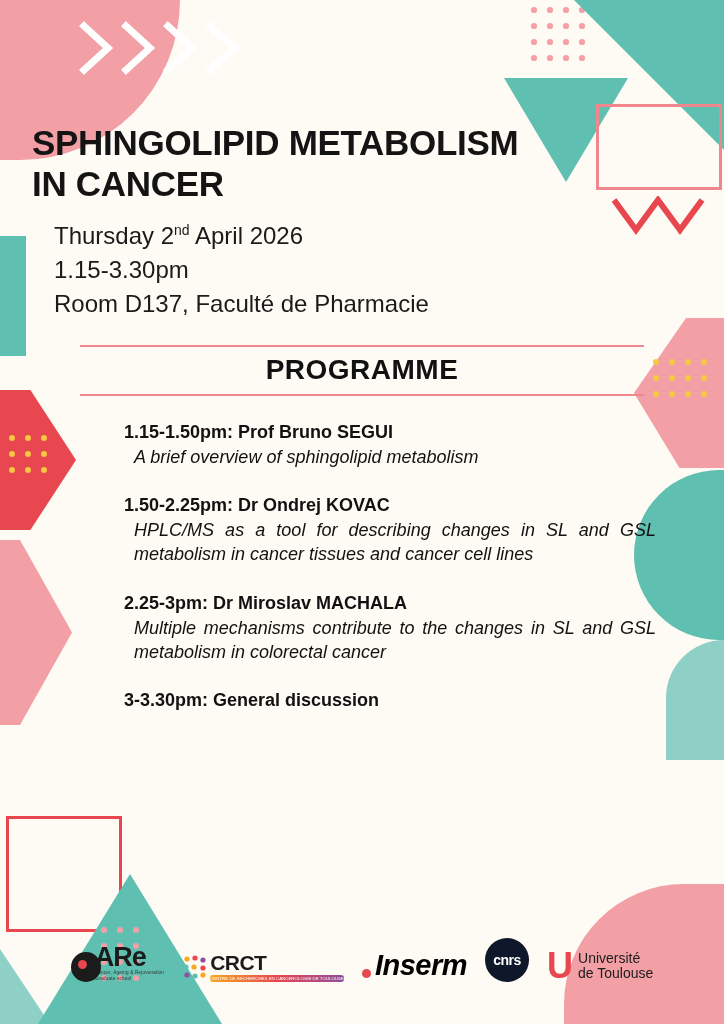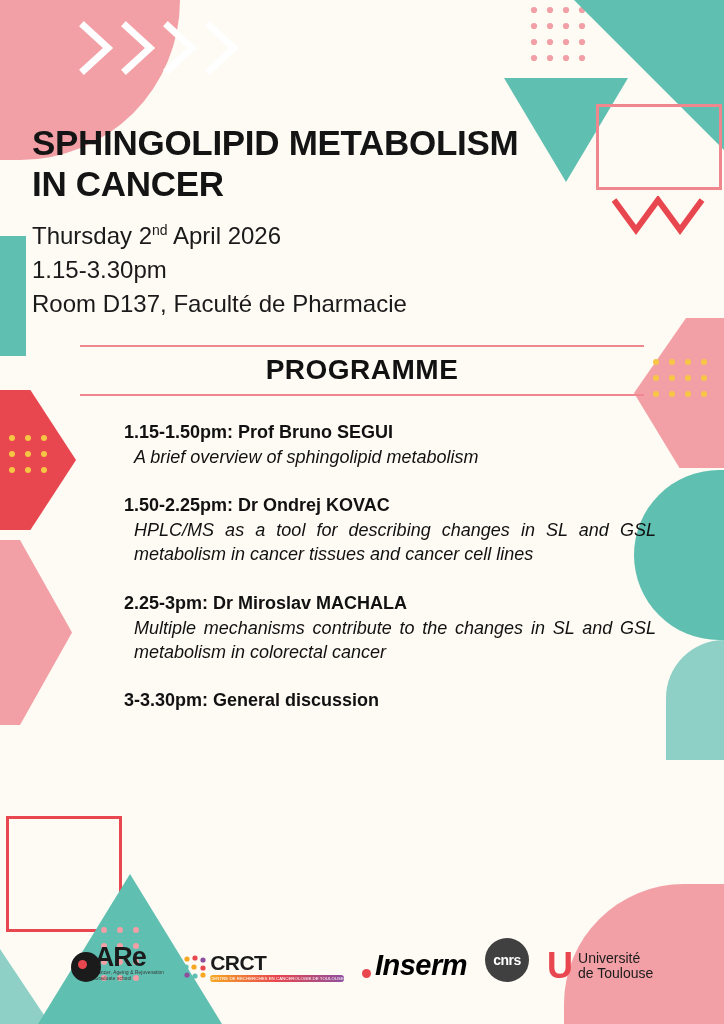--- a/index.html
+++ b/index.html
@@ -168,21 +168,21 @@
     letter-spacing: -0.3px;
     color: #141414;
   }
   .subline {
     font-size: 24px;
     color: #1a1a1a;
     margin-top: 14px;
     line-height: 1.42;
   }
   .subline sup { font-size: 14px; }
-  .subline .row { white-space: nowrap; }
+  .subline .row { white-space: nowrap; margin-left: 22px; }
 
   .prog-wrap {
     margin: 24px 48px 0 48px;
     text-align: center;
   }
   .rule {
     height: 2px;
     background: #f0868e;
     width: 100%;
   }
@@ -281,21 +281,21 @@
     background: #e8474f; margin-right: 4px; align-self: flex-end; margin-bottom: 4px;
   }
   .inserm-text {
     font-size: 29px; font-weight: bold; font-style: italic;
     color: #000000; letter-spacing: -0.5px;
   }
 
   .logo-cnrs {
     width: 44px; height: 44px;
     border-radius: 50%;
-    background: #404040;
+    background: #0f172a;
     color: #fff;
     display: flex; align-items: center; justify-content: center;
     font-size: 14px; font-weight: bold; letter-spacing: -0.5px;
   }
 
   .logo-ut { display: flex; align-items: center; gap: 5px; }
   .ut-mark {
     font-size: 36px; font-weight: bold; color: #e8474f; line-height: 0.85;
   }
   .ut-text { line-height: 1.12; color: #1b1b1b; }

